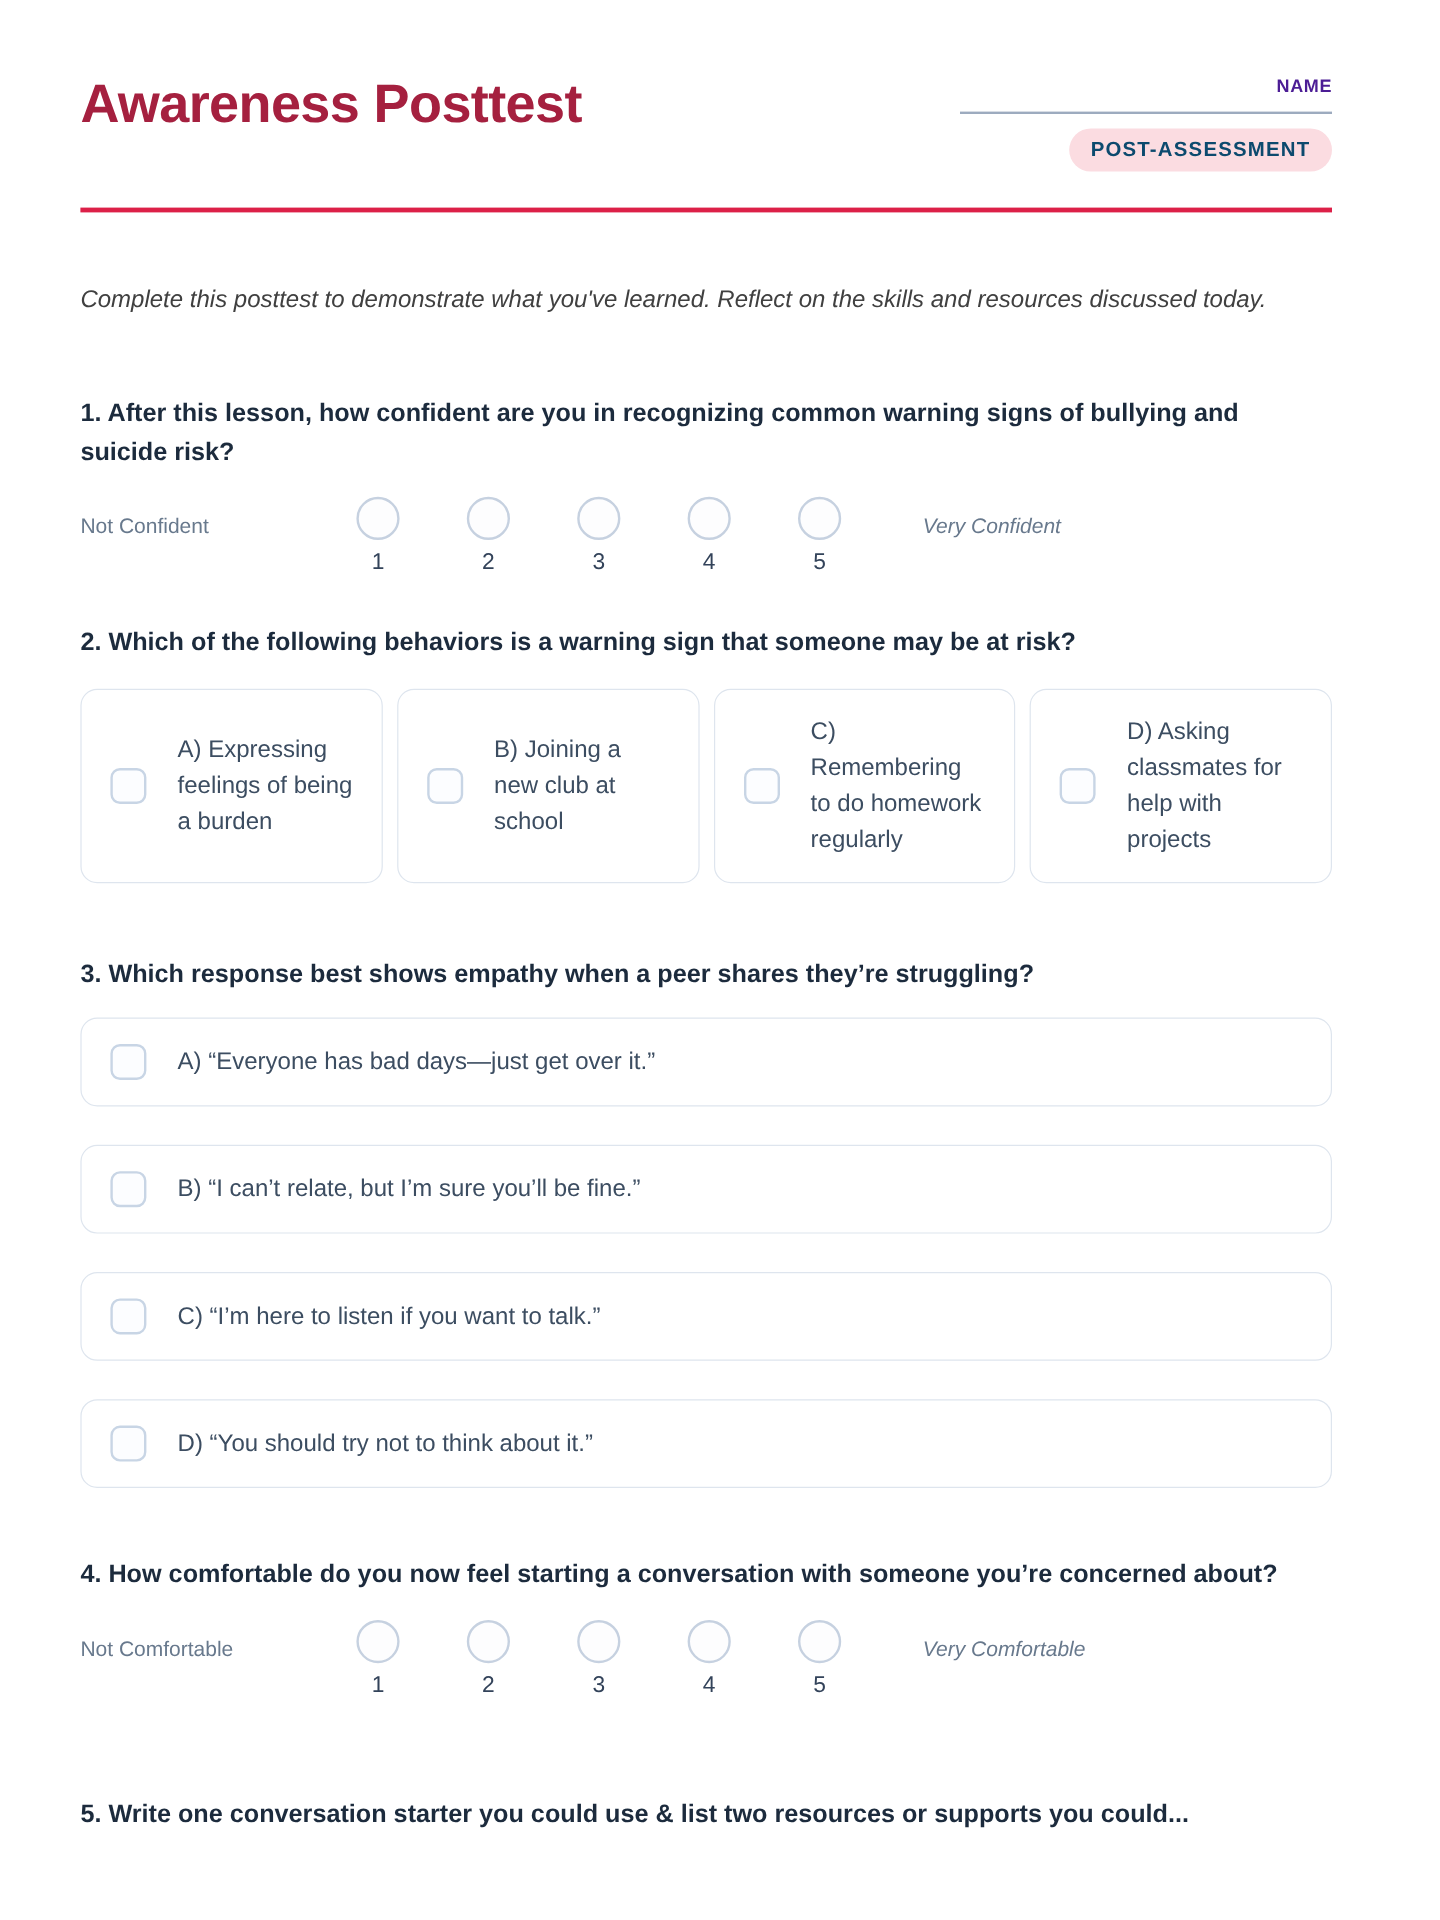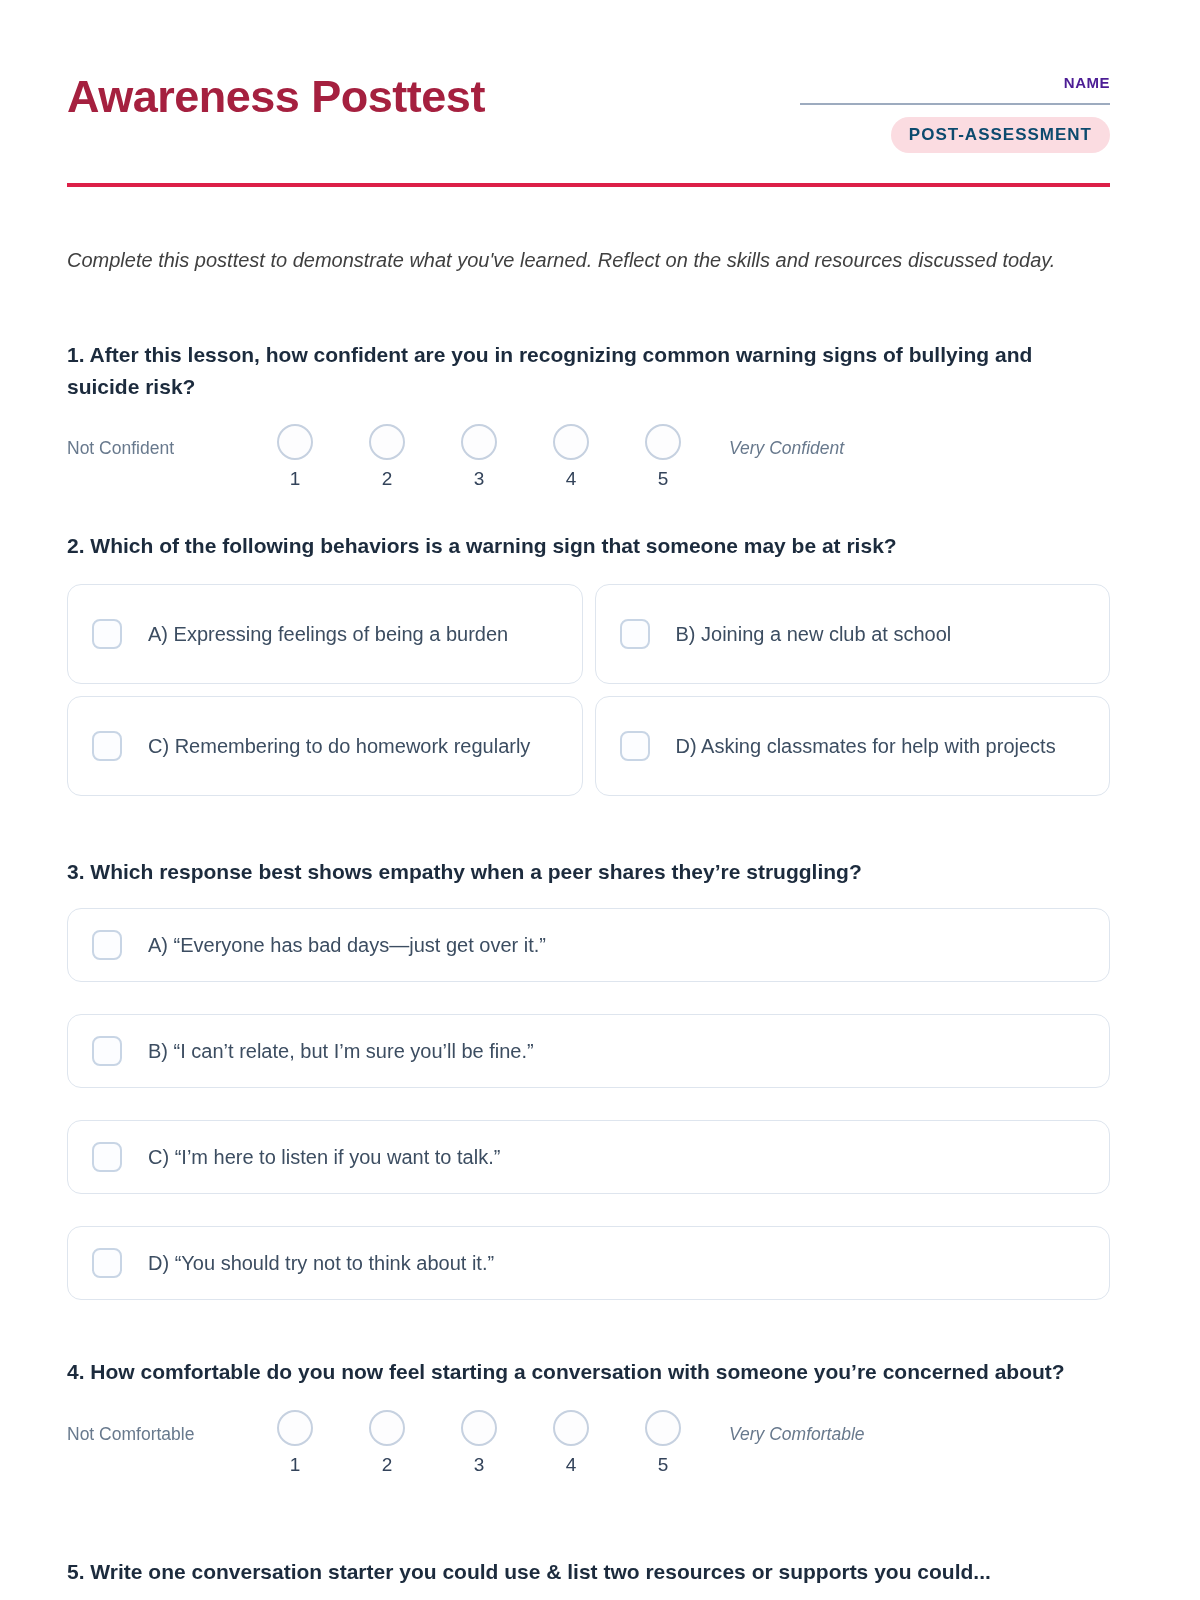--- a/index.html
+++ b/index.html
@@ -4,21 +4,21 @@
 <style>
   html, body { margin: 0; padding: 0; background: #ffffff; }
   .page {
     position: relative;
     width: 1200px;
     height: 1600px;
     overflow: hidden;
     background: #ffffff;
     font-family: "Liberation Sans", sans-serif;
     box-sizing: border-box;
-    padding: 12px 90px 0 67px;
+    padding: 2px 90px 0 67px;
     color: #1c2b3d;
   }
   
   .header { display: flex; justify-content: space-between; align-items: flex-start; padding-top: 62px; }
   .page-title {
     margin: 0;
     font-size: 45px;
     line-height: 1;
     font-weight: bold;
     letter-spacing: -0.5px;
@@ -69,21 +69,21 @@
     font-weight: bold;
     line-height: 1.52;
     color: #1c2b3d;
   }
   .q1 { margin-top: 62px; }
   .q2 { margin-top: 40px; }
   .q3 { margin-top: 60px; }
   .q4 { margin-top: 56px; }
   .q5 { margin-top: 80px; }
   
-  .scale-row { display: flex; align-items: flex-start; margin-top: 22px; }
+  .scale-row { display: flex; align-items: flex-start; margin-top: 22px; gap: 20px; }
   .scale-label {
     font-size: 17.5px;
     color: #68798d;
     padding-top: 14px;
     line-height: 1.25;
     white-space: nowrap;
   }
   .scale-label.left { width: 210px; }
   .scale-label.right { margin-left: 48px; font-style: italic; }
   .scale-options { display: flex; gap: 56px; }
@@ -94,21 +94,21 @@
     border-radius: 50%;
     background: #fdfdfe;
     box-sizing: border-box;
     cursor: pointer;
   }
   .scale-num { margin-top: 8px; font-size: 19px; color: #33435a; }
   
   .choice-grid {
     margin-top: 22px;
     display: grid;
-    grid-template-columns: 1fr 1fr;
+    grid-template-columns: 1fr 1fr 1fr 1fr;
     gap: 12px;
   }
   .choice-list { margin-top: 20px; display: flex; flex-direction: column; gap: 32px; }
   .choice-card {
     display: flex;
     align-items: center;
     gap: 26px;
     border: 1.5px solid #dee5ee;
     border-radius: 14px;
     background: #ffffff;

